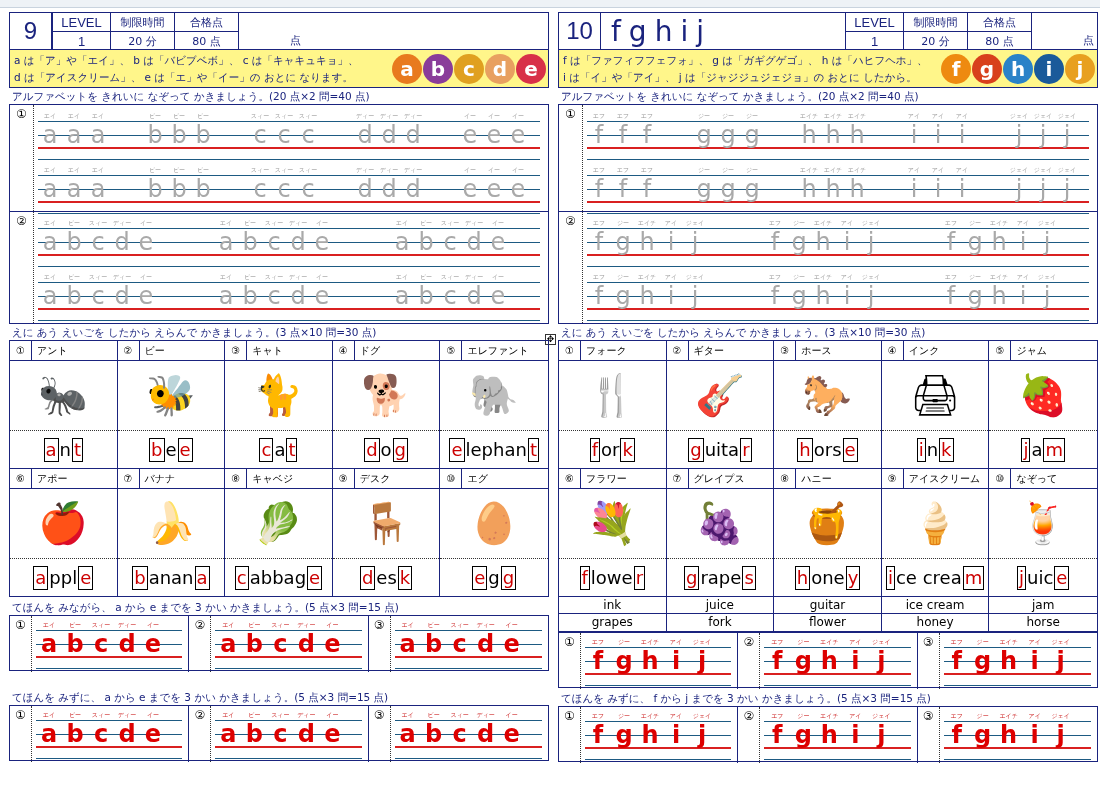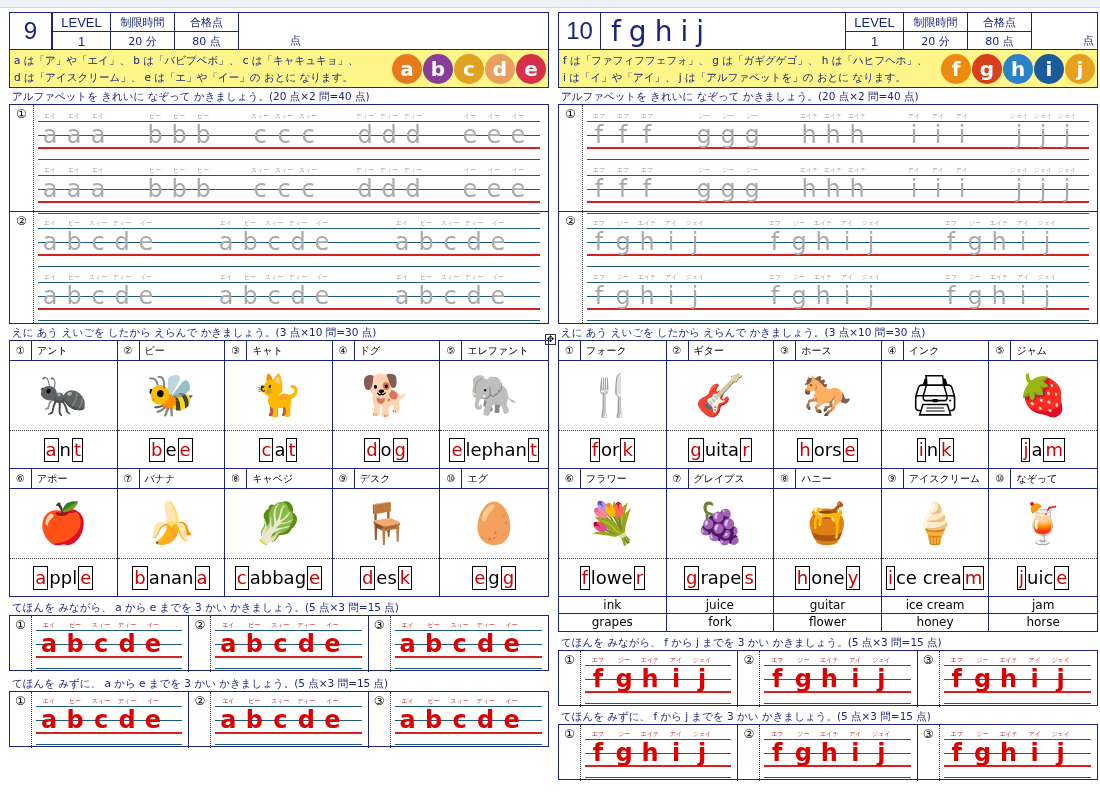--- a/index.html
+++ b/index.html
@@ -599,21 +599,21 @@
                 </div>
                 <div class="ch" style="width: 26px;">
                   <span class="kana">イー</span>
                   <span class="g">e</span>
                 </div>
               </div>
             </div>
           </div>
         </div>
       </div>
-    <div class="instr" style="margin-top:4px">てほんを みずに、 a から e までを 3 かい かきましょう。(5 点×3 問=15 点)</div>
+    <div class="instr" style="margin-top:18px">てほんを みずに、 a から e までを 3 かい かきましょう。(5 点×3 問=15 点)</div>
     <div class="prac p2">
         <div class="pcell">
           <div class="lab">①</div>
           <div class="rows">
             <div class="line4 red">
               <div class="l" style="top: 12px;"></div>
               <div class="l" style="top: 26px;"></div>
               <div class="l r" style="top: 38px;"></div>
               <div class="l" style="top: 50px;"></div>
               <div class="chars">
@@ -719,21 +719,21 @@
         <div class="h">合格点</div>
         <div class="score">点</div>
         <div class="lv">1</div>
         <div>20 分</div>
         <div>80 点</div>
       </div>
     </div>
     <div class="info">
       <div class="txt">
         <div>f は「ファフィフフェフォ」、 g は「ガギグゲゴ」、 h は「ハヒフヘホ」、</div>
-        <div>i は「イ」や「アイ」、 j は「アルファベットを」の おとに なります。</div>
+        <div>i は「イ」や「アイ」、 j は「ジャジジュジェジョ」の おとに したから。</div>
       </div>
       <div class="badges">
           <div class="badge" style="background: rgb(238, 138, 16);">f</div>
           <div class="badge" style="background: rgb(216, 64, 28);">g</div>
           <div class="badge" style="background: rgb(42, 130, 200);">h</div>
           <div class="badge" style="background: rgb(26, 90, 154);">i</div>
           <div class="badge" style="background: rgb(232, 160, 32);">j</div>
         </div>
     </div>
     <div class="instr">アルファベットを きれいに なぞって かきましょう。(20 点×2 問=40 点)</div>
@@ -1147,21 +1147,20 @@
         <div>juice</div>
         <div>guitar</div>
         <div>ice cream</div>
         <div>jam</div>
         <div>grapes</div>
         <div>fork</div>
         <div>flower</div>
         <div>honey</div>
         <div>horse</div>
       </div>
-    <div class="instr" style="margin-top:2px">てほんを みながら、 f から j までを 3 かい かきましょう。(5 点×3 問=15 点)</div>
     <div class="prac p1">
         <div class="pcell">
           <div class="lab">①</div>
           <div class="rows">
             <div class="line4 red">
               <div class="l" style="top: 12px;"></div>
               <div class="l" style="top: 26px;"></div>
               <div class="l r" style="top: 38px;"></div>
               <div class="l" style="top: 50px;"></div>
               <div class="chars">

